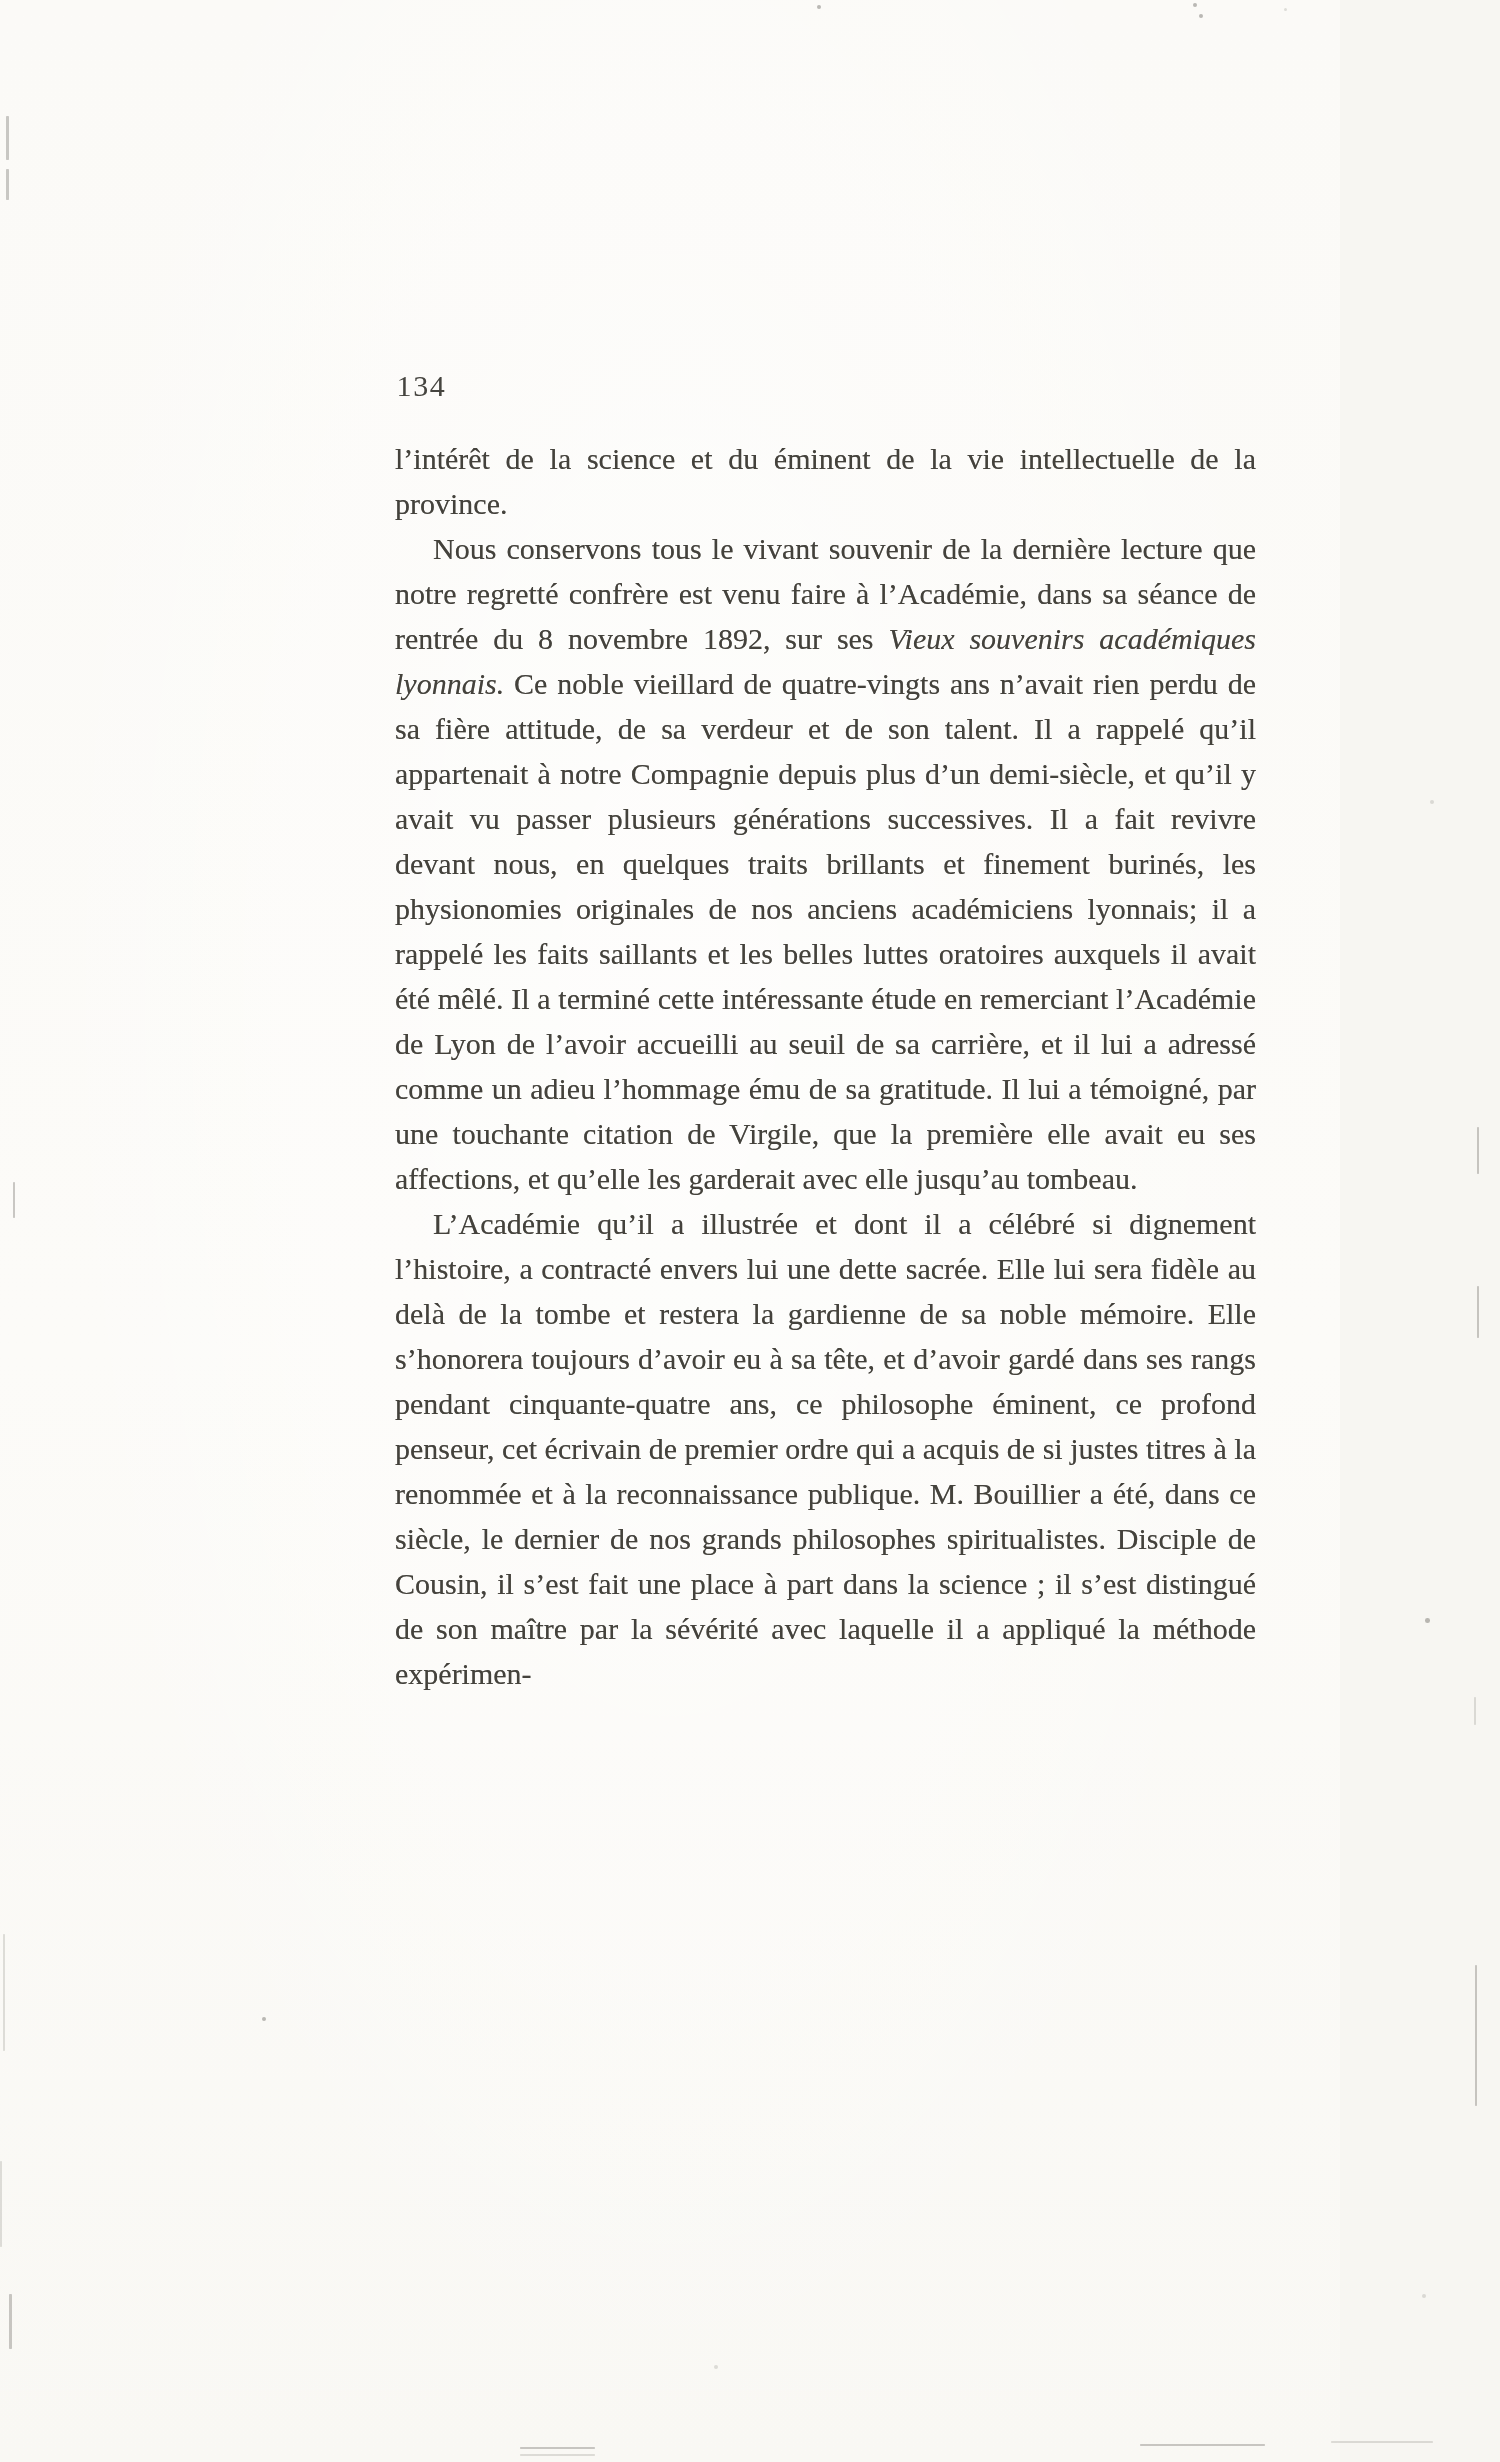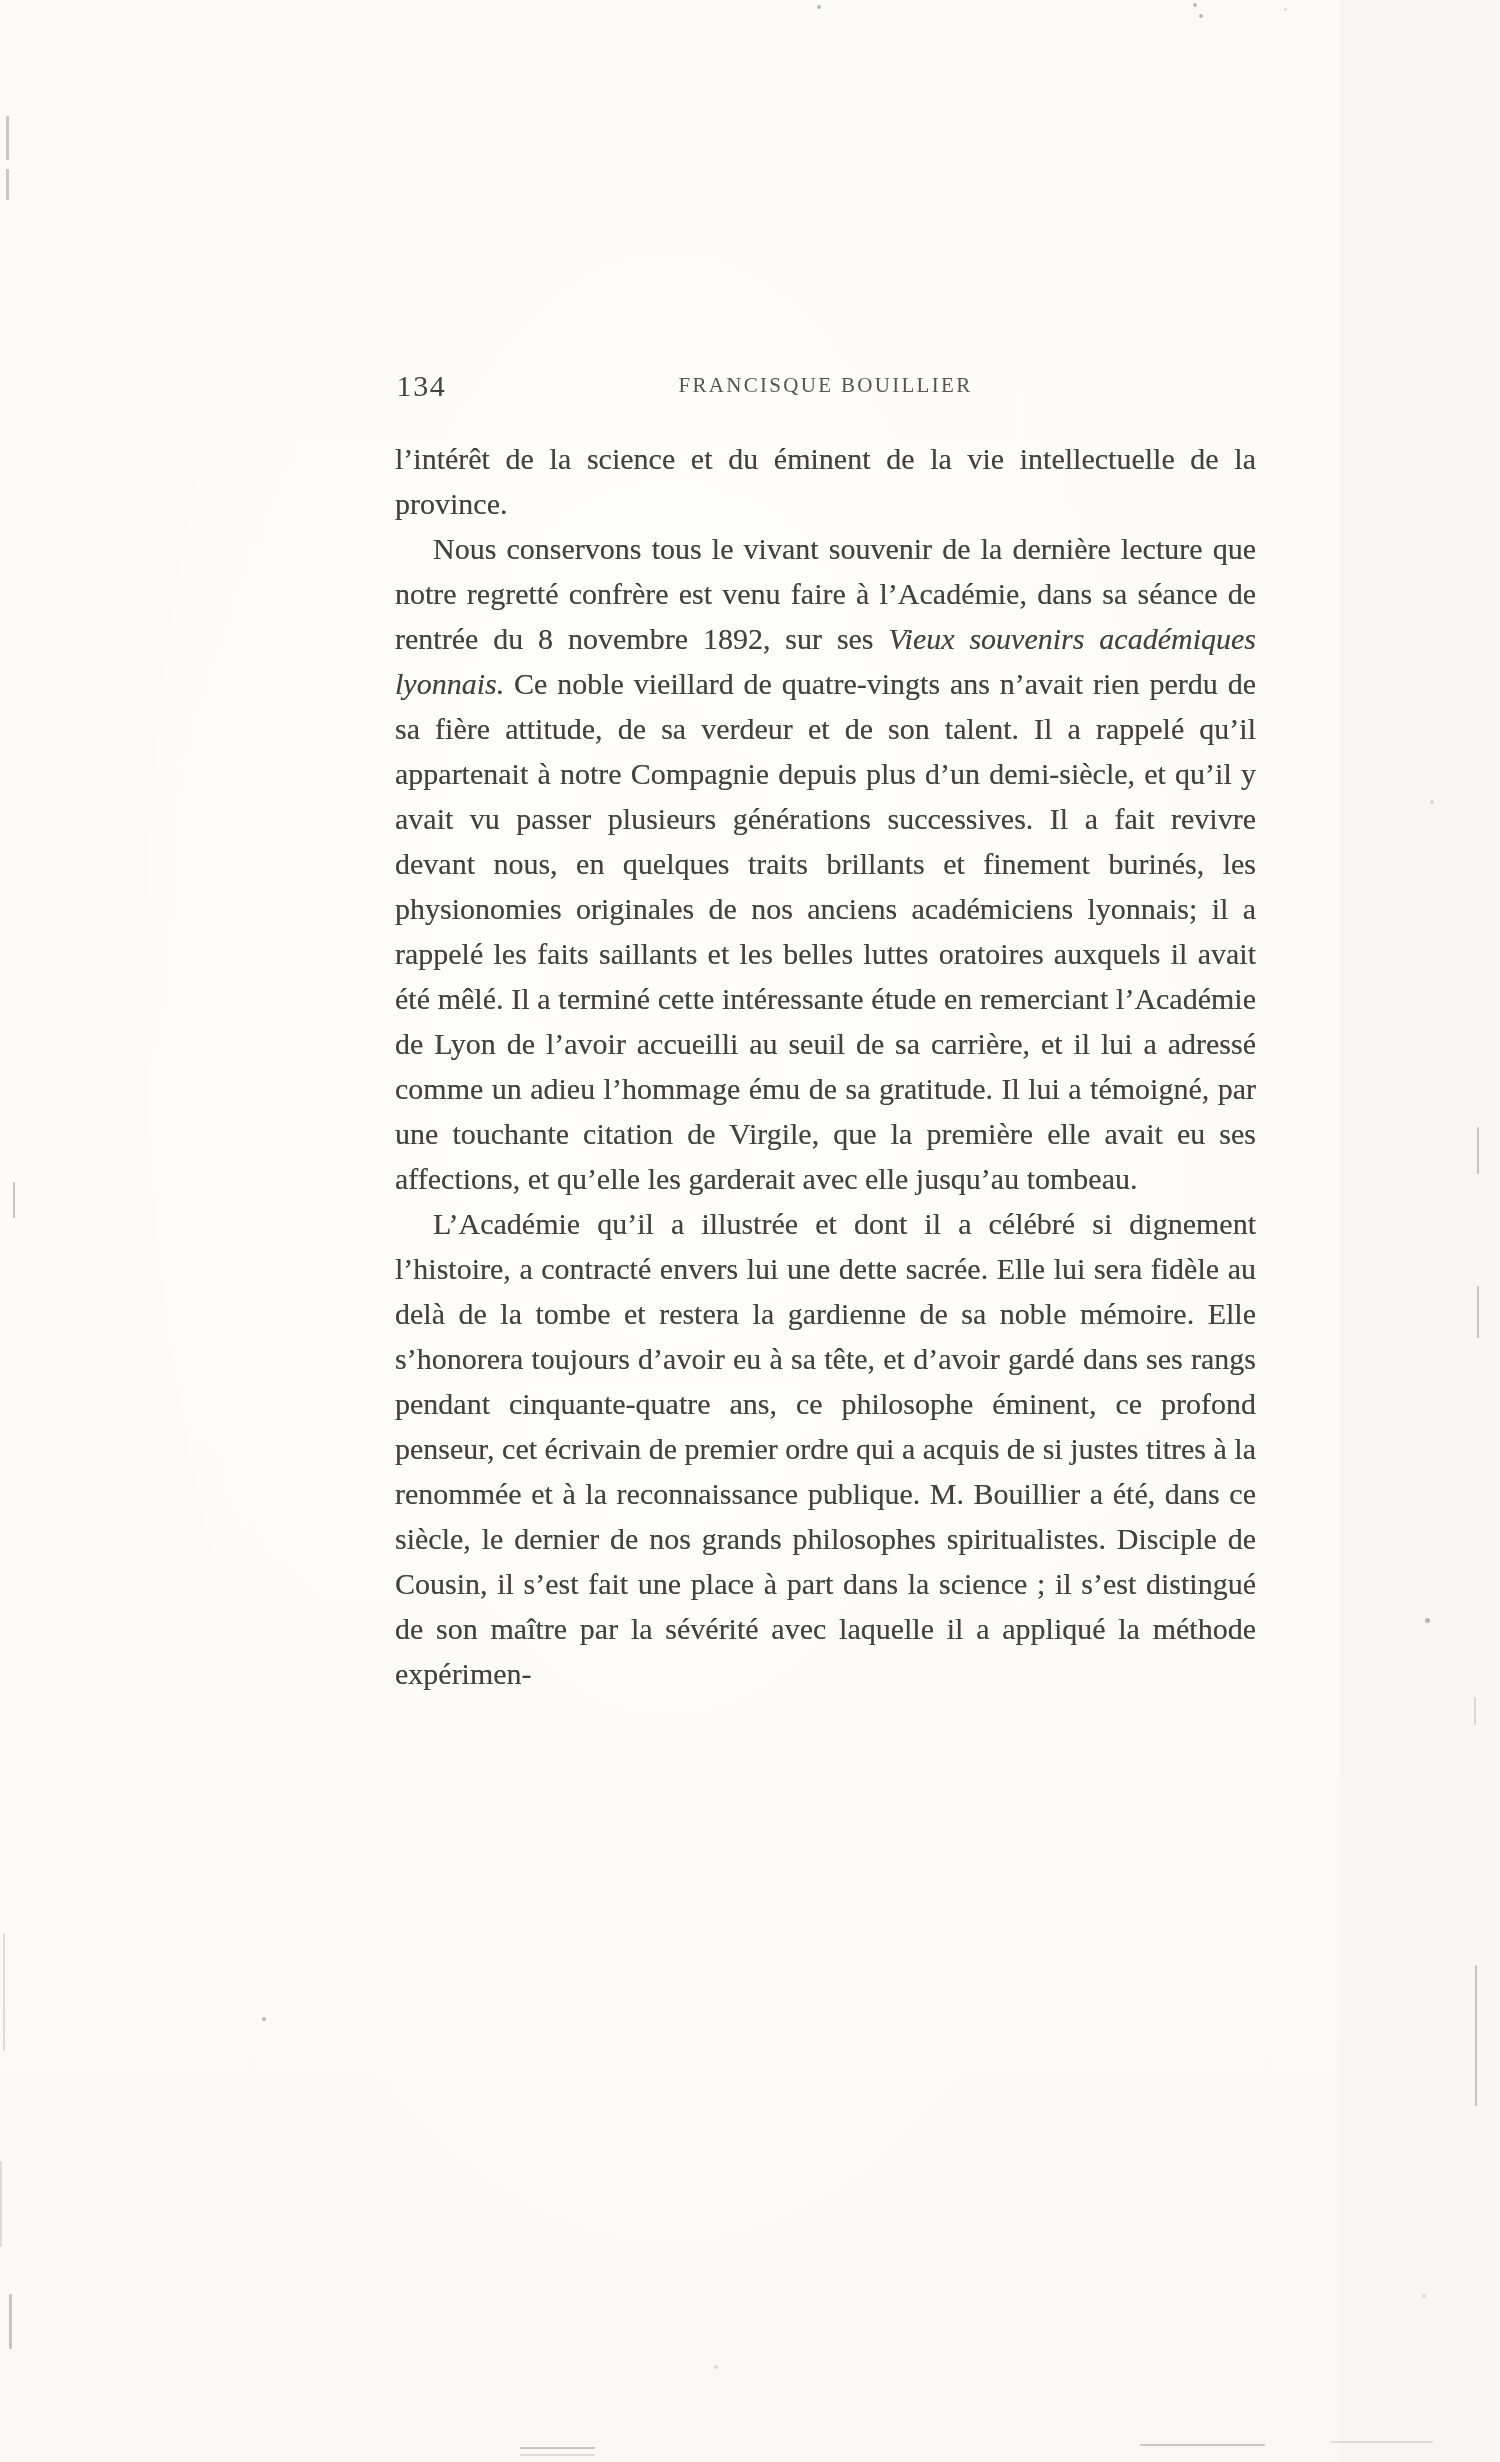--- a/index.html
+++ b/index.html
@@ -78,21 +78,20 @@
   .mark.faint { opacity: 0.2; }
 </style>
 </head>
 <body>
 
 <div class="scan-page">
 
   <div class="text-block">
     <div class="header-row">
       <span class="page-number">134</span>
-      <span class="running-header">FRANCISQUE BOUILLIER</span>
     </div>
     <div class="body-text">
         <p><span>l’intérêt de la science et du éminent de la vie intellectuelle de la province.</span></p>
         <p class="indent"><span>Nous conservons tous le vivant souvenir de la dernière lecture que notre regretté confrère est venu faire à l’Académie, dans sa séance de rentrée du 8 novembre 1892, sur ses </span><span class="italic">Vieux souvenirs académiques lyonnais.</span><span> Ce noble vieillard de quatre-vingts ans n’avait rien perdu de sa fière attitude, de sa verdeur et de son talent. Il a rappelé qu’il appartenait à notre Compagnie depuis plus d’un demi-siècle, et qu’il y avait vu passer plusieurs générations successives. Il a fait revivre devant nous, en quelques traits brillants et finement burinés, les physionomies originales de nos anciens académiciens lyonnais; il a rappelé les faits saillants et les belles luttes oratoires auxquels il avait été mêlé. Il a terminé cette intéressante étude en remerciant l’Académie de Lyon de l’avoir accueilli au seuil de sa carrière, et il lui a adressé comme un adieu l’hommage ému de sa gratitude. Il lui a témoigné, par une touchante citation de Virgile, que la première elle avait eu ses affections, et qu’elle les garderait avec elle jusqu’au tombeau.</span></p>
         <p class="indent"><span>L’Académie qu’il a illustrée et dont il a célébré si dignement l’histoire, a contracté envers lui une dette sacrée. Elle lui sera fidèle au delà de la tombe et restera la gardienne de sa noble mémoire. Elle s’honorera toujours d’avoir eu à sa tête, et d’avoir gardé dans ses rangs pendant cinquante-quatre ans, ce philosophe éminent, ce profond penseur, cet écrivain de premier ordre qui a acquis de si justes titres à la renommée et à la reconnaissance publique. M. Bouillier a été, dans ce siècle, le dernier de nos grands philosophes spiritualistes. Disciple de Cousin, il s’est fait une place à part dans la science ; il s’est distingué de son maître par la sévérité avec laquelle il a appliqué la méthode expérimen-</span></p>
       </div>
   </div>
 
   <div class="mark dot" style="left:817px; top:4.7px; width:3.9px; height:3.9px;"></div>
   <div class="mark dot" style="left:1193px; top:3.1px; width:3.9px; height:3.9px;"></div>

